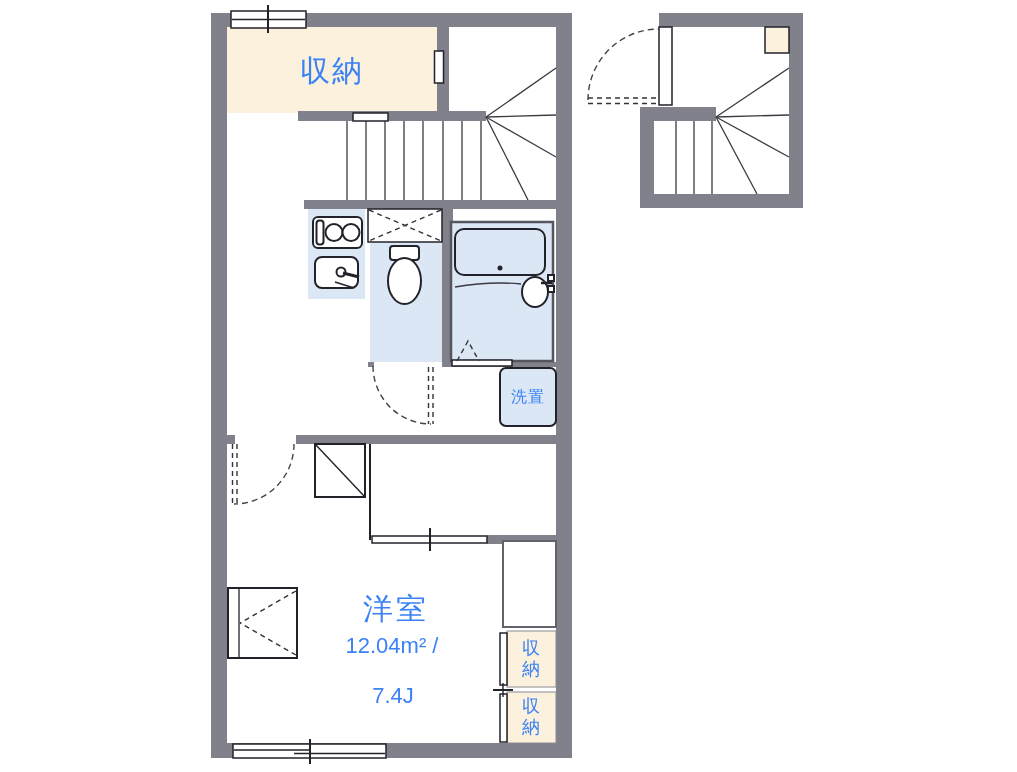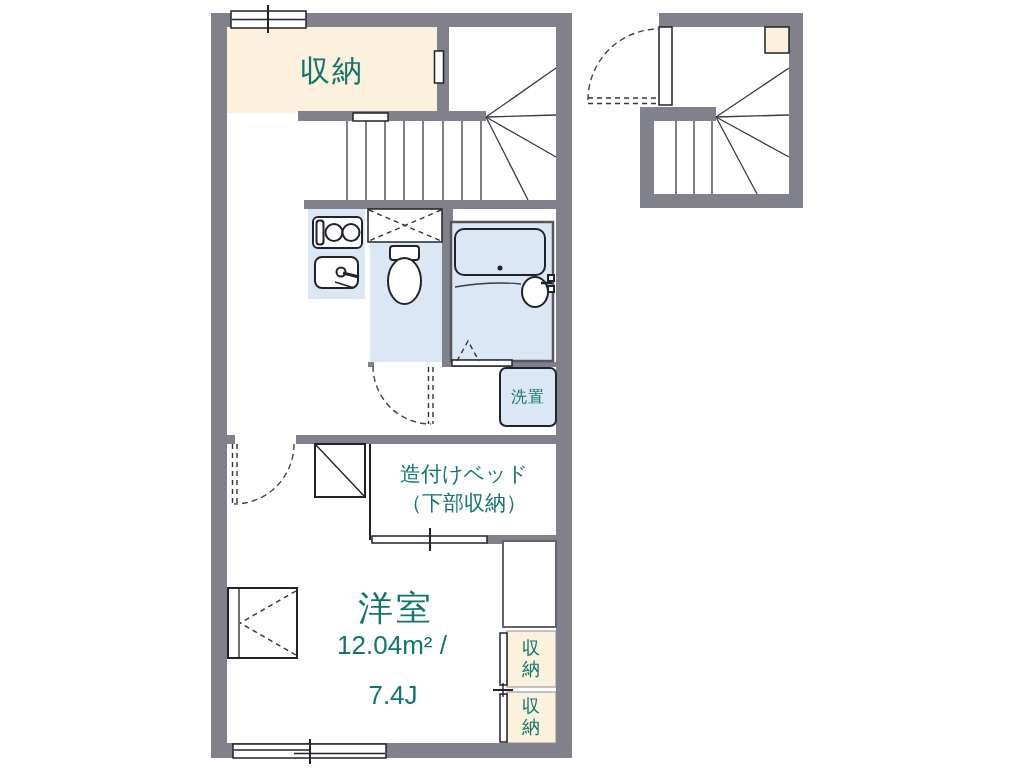--- a/index.html
+++ b/index.html
@@ -5,39 +5,39 @@
   :root{
     --wall:#81818b;
     --storage-fill:#fbf1dc;
     --water-fill:#dce7f6;
     --line:#22222a;
     --background:#ffffff;
   }
   html,body{margin:0;padding:0;background:var(--background);}
   .plan{
     position:relative;width:1017px;height:772px;background:var(--background);
-    font-family:"Liberation Sans","DejaVu Sans",sans-serif;color:#0f766e;overflow:hidden;
+    font-family:"Liberation Sans","DejaVu Sans",sans-serif;color:#3b82f6;overflow:hidden;
   }
   .plan svg{position:absolute;left:0;top:0;}
   .wall{fill:var(--wall);stroke:none;}
   .cream{fill:var(--storage-fill);}
   .blue{fill:var(--water-fill);}
   .ln{stroke:var(--line);}
   .thin{stroke:#3a3a42;stroke-width:1.3;fill:none;}
   .fix{stroke:var(--line);stroke-width:2;fill:#ffffff;}
   .fixb{stroke:var(--line);stroke-width:2;fill:var(--water-fill);}
   .dash{stroke:#44444c;stroke-width:1.4;fill:none;stroke-dasharray:6 4;}
   .dash2{stroke:#33333a;stroke-width:1.4;fill:none;stroke-dasharray:5 4;}
   .opening{fill:#ffffff;stroke:var(--line);stroke-width:1.5;}
   .lbl{position:absolute;transform:translate(-50%,-50%);white-space:nowrap;line-height:1.3;}
   .lbl-storage{font-size:30px;letter-spacing:2px;}
   .lbl-laundry{font-size:16px;letter-spacing:1px;}
   .lbl-bed{font-size:21px;text-align:center;line-height:1.4;}
-  .lbl-room{font-size:35px;letter-spacing:3px;}
-  .lbl-area{font-size:26px;}
+  .lbl-room{font-size:30px;letter-spacing:3px;}
+  .lbl-area{font-size:22px;}
   .closet-lbl{position:absolute;transform:translate(-50%,-50%);width:22px;font-size:18px;
     line-height:1.18;word-break:break-all;text-align:center;}
 </style>
 </head>
 <body>
 
 <div class="plan">
   <svg width="1017" height="772" viewBox="0 0 1017 772">
 
     <g>
@@ -198,22 +198,18 @@
         <line class="thin" x1="716" y1="117" x2="789" y2="68"></line>
         <line class="thin" x1="716" y1="117" x2="789" y2="115"></line>
         <line class="thin" x1="716" y1="117" x2="789" y2="157"></line>
         <line class="thin" x1="716" y1="117" x2="757" y2="194"></line>
       </g>
     </g>
   </svg>
 
   <div class="lbl lbl-storage" style="left:332px;top:70px;">収納</div>
   <div class="lbl lbl-laundry" style="left:528px;top:397px;">洗置</div>
-  <div class="lbl lbl-bed" style="left:464px;top:488px;">
-    <span>造付けベッド</span><br>
-    <span>（下部収納）</span>
-  </div>
   <div class="lbl lbl-room" style="left:396px;top:608px;">洋室</div>
   <div class="lbl lbl-area" style="left:392px;top:646px;">12.04m² /</div>
   <div class="lbl lbl-area" style="left:393px;top:672px;margin-top:24px;">7.4J</div>
   <div class="closet-lbl" style="left:531px;top:659px;">収納</div>
   <div class="closet-lbl" style="left:531px;top:717px;">収納</div>
 </div>
 
 </body></html>

